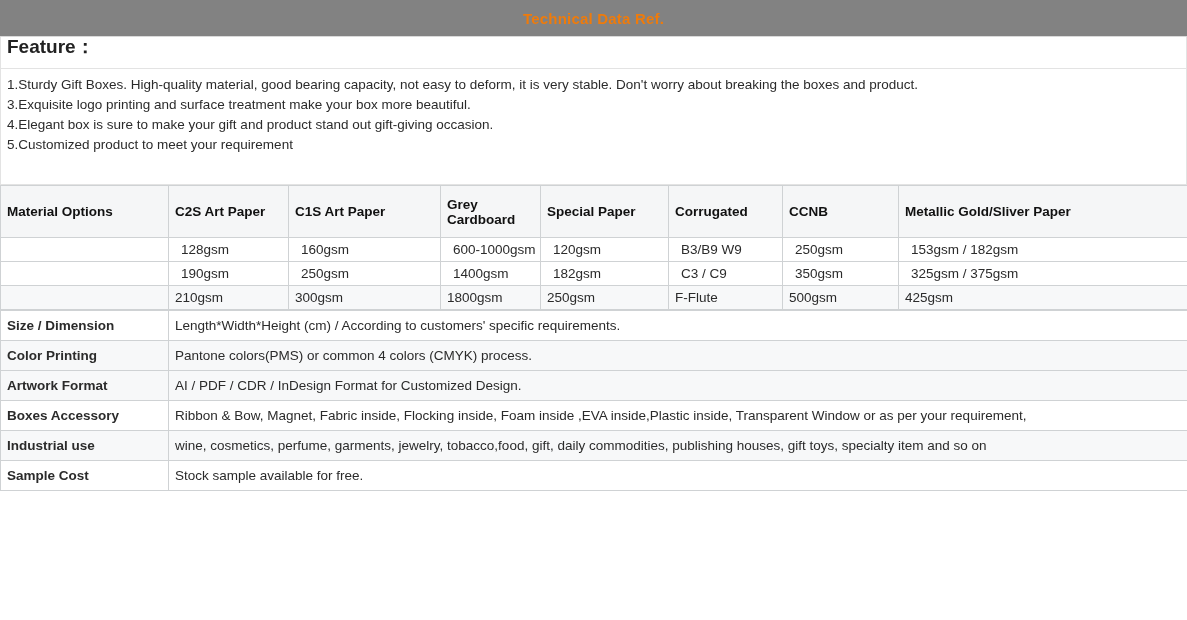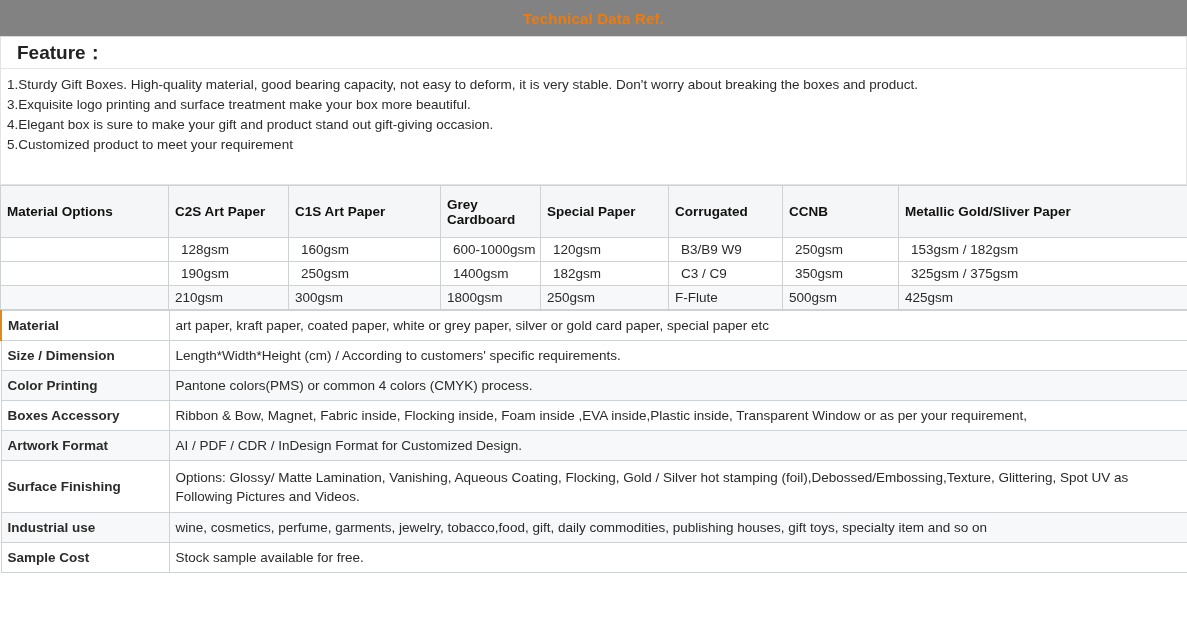--- a/index.html
+++ b/index.html
@@ -36,23 +36,23 @@
     color: #ee7b0c;
     font-size: 15px;
     font-weight: bold;
     letter-spacing: 0.2px;
     line-height: 1;
   }
 
   
   .feature-head {
     height: 32px;
-    padding: 0 16px;
+    padding: 0 6px;
     display: flex;
-    align-items: center;
+    align-items: flex-start;
     box-sizing: border-box;
     border-bottom: 1px solid #e3e3e3;
     border-left: 1px solid #e3e3e3;
     border-right: 1px solid #e3e3e3;
   }
   .feature-head .feature-title {
     font-size: 19px;
     font-weight: bold;
     color: #222;
     line-height: 1;
@@ -203,45 +203,37 @@
       </tr>
     </tbody>
   </table>
 
   <table class="grid">
     <colgroup>
         <col class="col-label">
         <col class="col-val">
       </colgroup>
     <tbody>
-      <tr class="spec-row odd first-spec">
-        <td class="spec-label">Material</td>
-        <td class="spec-value">art paper, kraft paper, coated paper, white or grey paper, silver or gold card paper, special paper etc</td>
-      </tr>
       <tr class="spec-row odd">
         <td class="spec-label">Size / Dimension</td>
         <td class="spec-value">Length*Width*Height (cm) / According to customers' specific requirements.</td>
       </tr>
       <tr class="spec-row even">
         <td class="spec-label">Color Printing</td>
         <td class="spec-value">Pantone colors(PMS) or common 4 colors (CMYK) process.</td>
       </tr>
+      <tr class="spec-row even">
+        <td class="spec-label">Artwork Format</td>
+        <td class="spec-value">AI / PDF / CDR / InDesign Format for Customized Design.</td>
+      </tr>
       <tr class="spec-row odd">
         <td class="spec-label">Boxes Accessory</td>
         <td class="spec-value">Ribbon &amp; Bow, Magnet, Fabric inside, Flocking inside, Foam inside ,EVA inside,Plastic inside, Transparent Window or as per your requirement,</td>
       </tr>
       <tr class="spec-row even">
-        <td class="spec-label">Artwork Format</td>
-        <td class="spec-value">AI / PDF / CDR / InDesign Format for Customized Design.</td>
-      </tr>
-      <tr class="spec-row odd tall">
-        <td class="spec-label">Surface Finishing</td>
-        <td class="spec-value">Options: Glossy/ Matte Lamination, Vanishing, Aqueous Coating, Flocking, Gold / Silver hot stamping (foil),Debossed/Embossing,Texture, Glittering, Spot UV as Following Pictures and Videos.</td>
-      </tr>
-      <tr class="spec-row even">
         <td class="spec-label">Industrial use</td>
         <td class="spec-value">wine, cosmetics, perfume, garments, jewelry, tobacco,food, gift, daily commodities, publishing houses, gift toys, specialty item and so on</td>
       </tr>
       <tr class="spec-row odd">
         <td class="spec-label">Sample Cost</td>
         <td class="spec-value">Stock sample available for free.</td>
       </tr>
     </tbody>
   </table>
 

